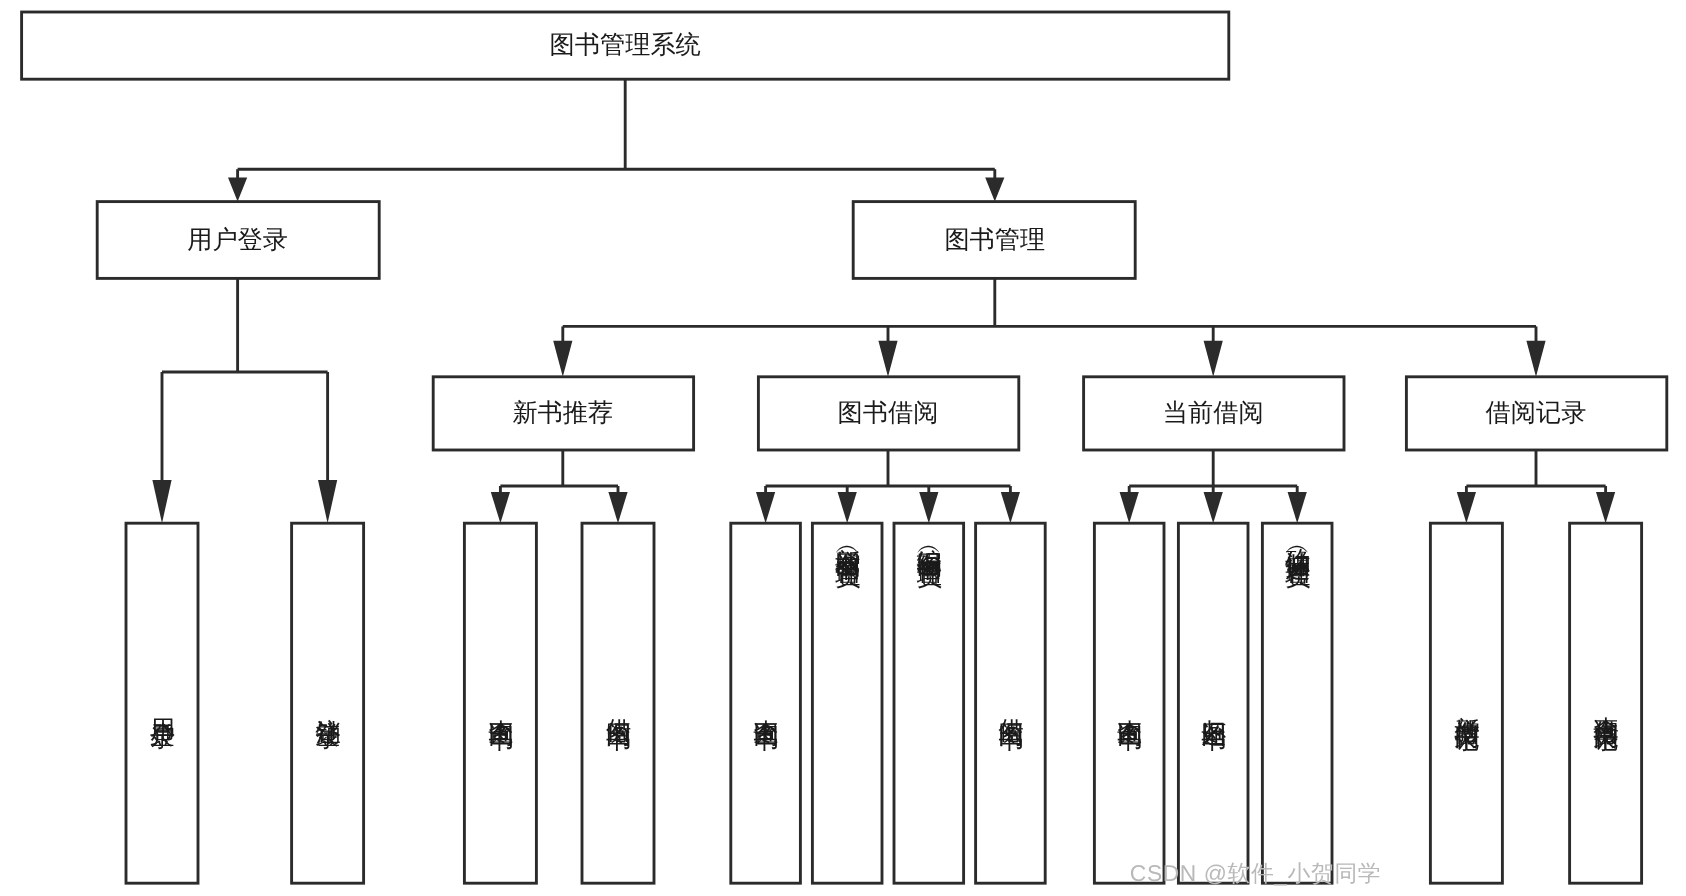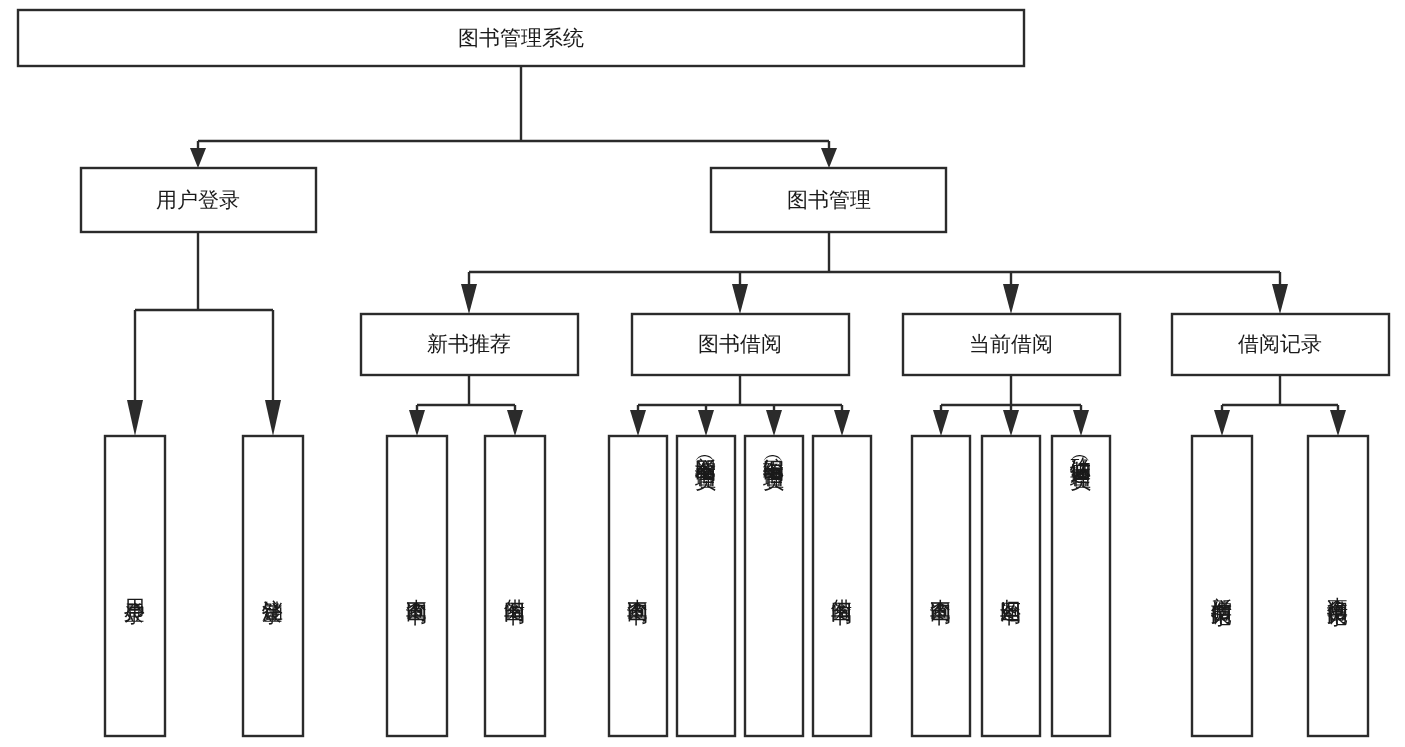--- a/index.html
+++ b/index.html
@@ -242,13 +242,14 @@
     <span class="node-label-v">确认归还（管理员）</span>
   </div>
 
   <div class="vlabel-wrap" style="left:1192px; top:436px; width:60px; height:300px;">
     <span class="node-label-v">新增借阅记录</span>
   </div>
   <div class="vlabel-wrap" style="left:1308px; top:436px; width:60px; height:300px;">
     <span class="node-label-v">查询借阅记录</span>
   </div>
 
+  <div class="watermark">CSDN @软件_小贺同学</div>
 </div>
 
 </body></html>

